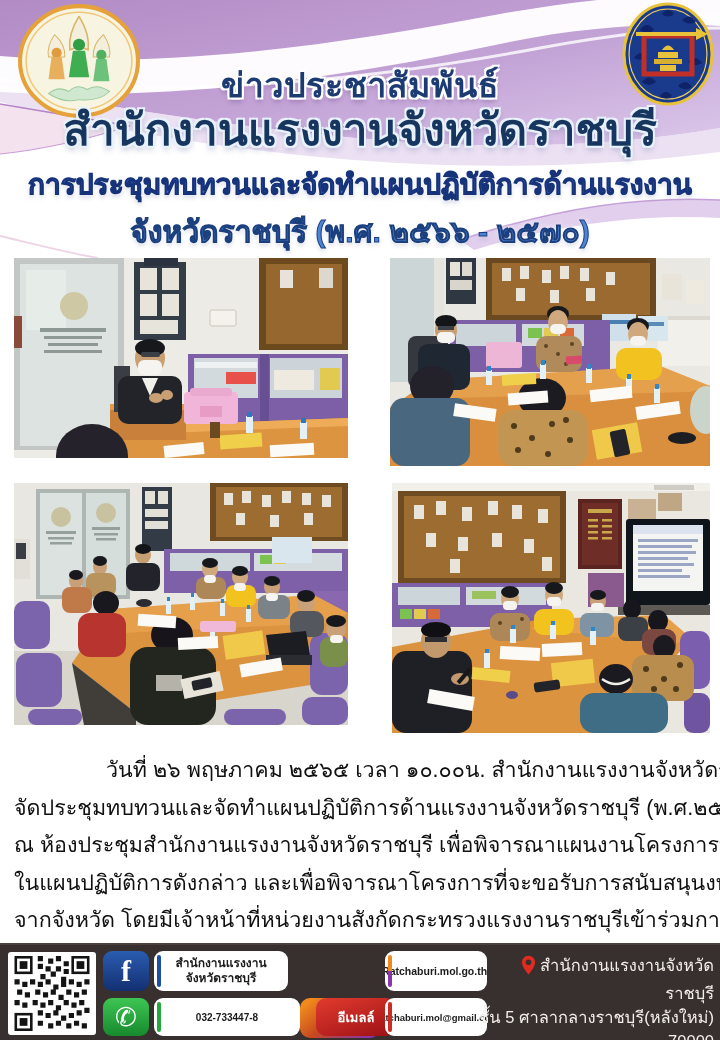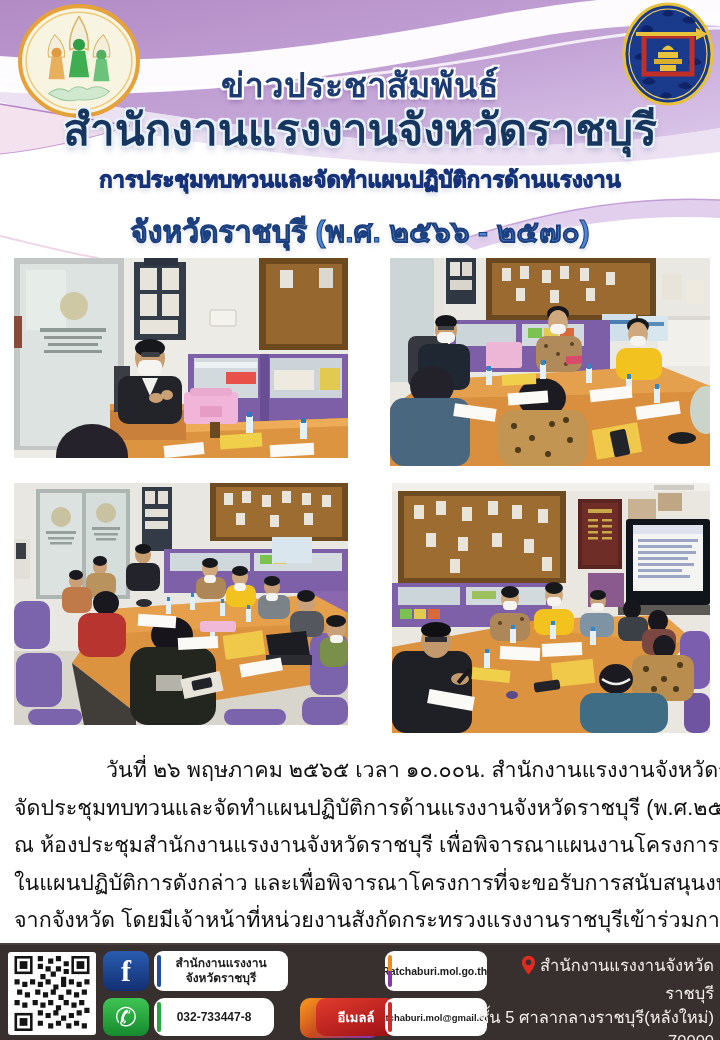--- a/index.html
+++ b/index.html
@@ -15,21 +15,21 @@
     font-size:34px;font-weight:bold;color:#1d3b73;letter-spacing:.5px;
     text-shadow:-2px -2px 0 #fff,2px -2px 0 #fff,-2px 2px 0 #fff,2px 2px 0 #fff,0 4px 5px rgba(70,40,110,.35);
   }
   .main-title{
     position:absolute;top:94px;left:0;width:720px;text-align:center;
     font-size:44px;font-weight:bold;color:#16365f;
     text-shadow:-2px -2px 0 #e9f2fb,2px -2px 0 #e9f2fb,-2px 2px 0 #e9f2fb,2px 2px 0 #e9f2fb,0 4px 6px rgba(40,60,120,.30);
   }
   .sub1{
     position:absolute;top:162px;left:0;width:720px;text-align:center;
-    font-size:22px;font-weight:bold;color:#3d5fc5;
+    font-size:28px;font-weight:bold;color:#3d5fc5;
     -webkit-text-stroke:1px #16337a;
     text-shadow:0 0 6px #ffffff,0 3px 4px rgba(40,60,120,.25);
   }
   .sub2{
     position:absolute;top:208px;left:0;width:720px;text-align:center;
     font-size:30px;font-weight:bold;color:#4d84d6;
     -webkit-text-stroke:1px #1c3f7e;
     text-shadow:0 0 6px #ffffff,0 3px 4px rgba(40,60,120,.22);
   }
   
@@ -61,21 +61,21 @@
   .wa-icon{left:103px;top:53px;height:38px;background:linear-gradient(180deg,#3ec553,#168a2d);}
   .wa-icon span{color:#fff;font-size:26px;line-height:1;}
   .pill{
     position:absolute;background:#ffffff;border-radius:9px;overflow:hidden;
     display:flex;flex-direction:column;align-items:center;justify-content:center;
     color:#1b1b1b;text-align:center;
   }
   .pill .stripe{position:absolute;left:3px;top:4px;bottom:4px;width:4px;border-radius:2px;}
   .fb-pill{left:154px;top:6px;width:134px;height:40px;font-size:12px;font-weight:bold;line-height:15px;}
   .fb-pill .stripe{background:#1c4fa0;}
-  .wa-pill{left:154px;top:53px;width:120px;height:38px;font-size:12px;font-weight:bold;border-radius:11px;}
+  .wa-pill{left:154px;top:53px;width:146px;height:38px;font-size:10px;font-weight:bold;}
   .wa-pill .stripe{background:#25a93c;}
   .label-chip{
     position:absolute;width:80px;border-radius:10px;display:flex;align-items:center;justify-content:center;
     color:#fff;font-size:13px;font-weight:bold;
   }
   .web-label{left:300px;top:6px;height:40px;background:linear-gradient(140deg,#f08a1d 10%,#c6491f 45%,#8c35a8 90%);margin-top:47px;}
   .mail-label{left:316px;top:53px;height:38px;background:linear-gradient(160deg,#e23b2e,#9c1015);}
   .web-pill{left:385px;top:6px;width:102px;height:40px;font-size:10.5px;font-weight:bold;}
   .web-pill .stripe{background:linear-gradient(180deg,#f08a1d 50%,#8c35a8 50%);}
   .mail-pill{left:385px;top:53px;width:102px;height:38px;font-size:9.5px;font-weight:bold;}

